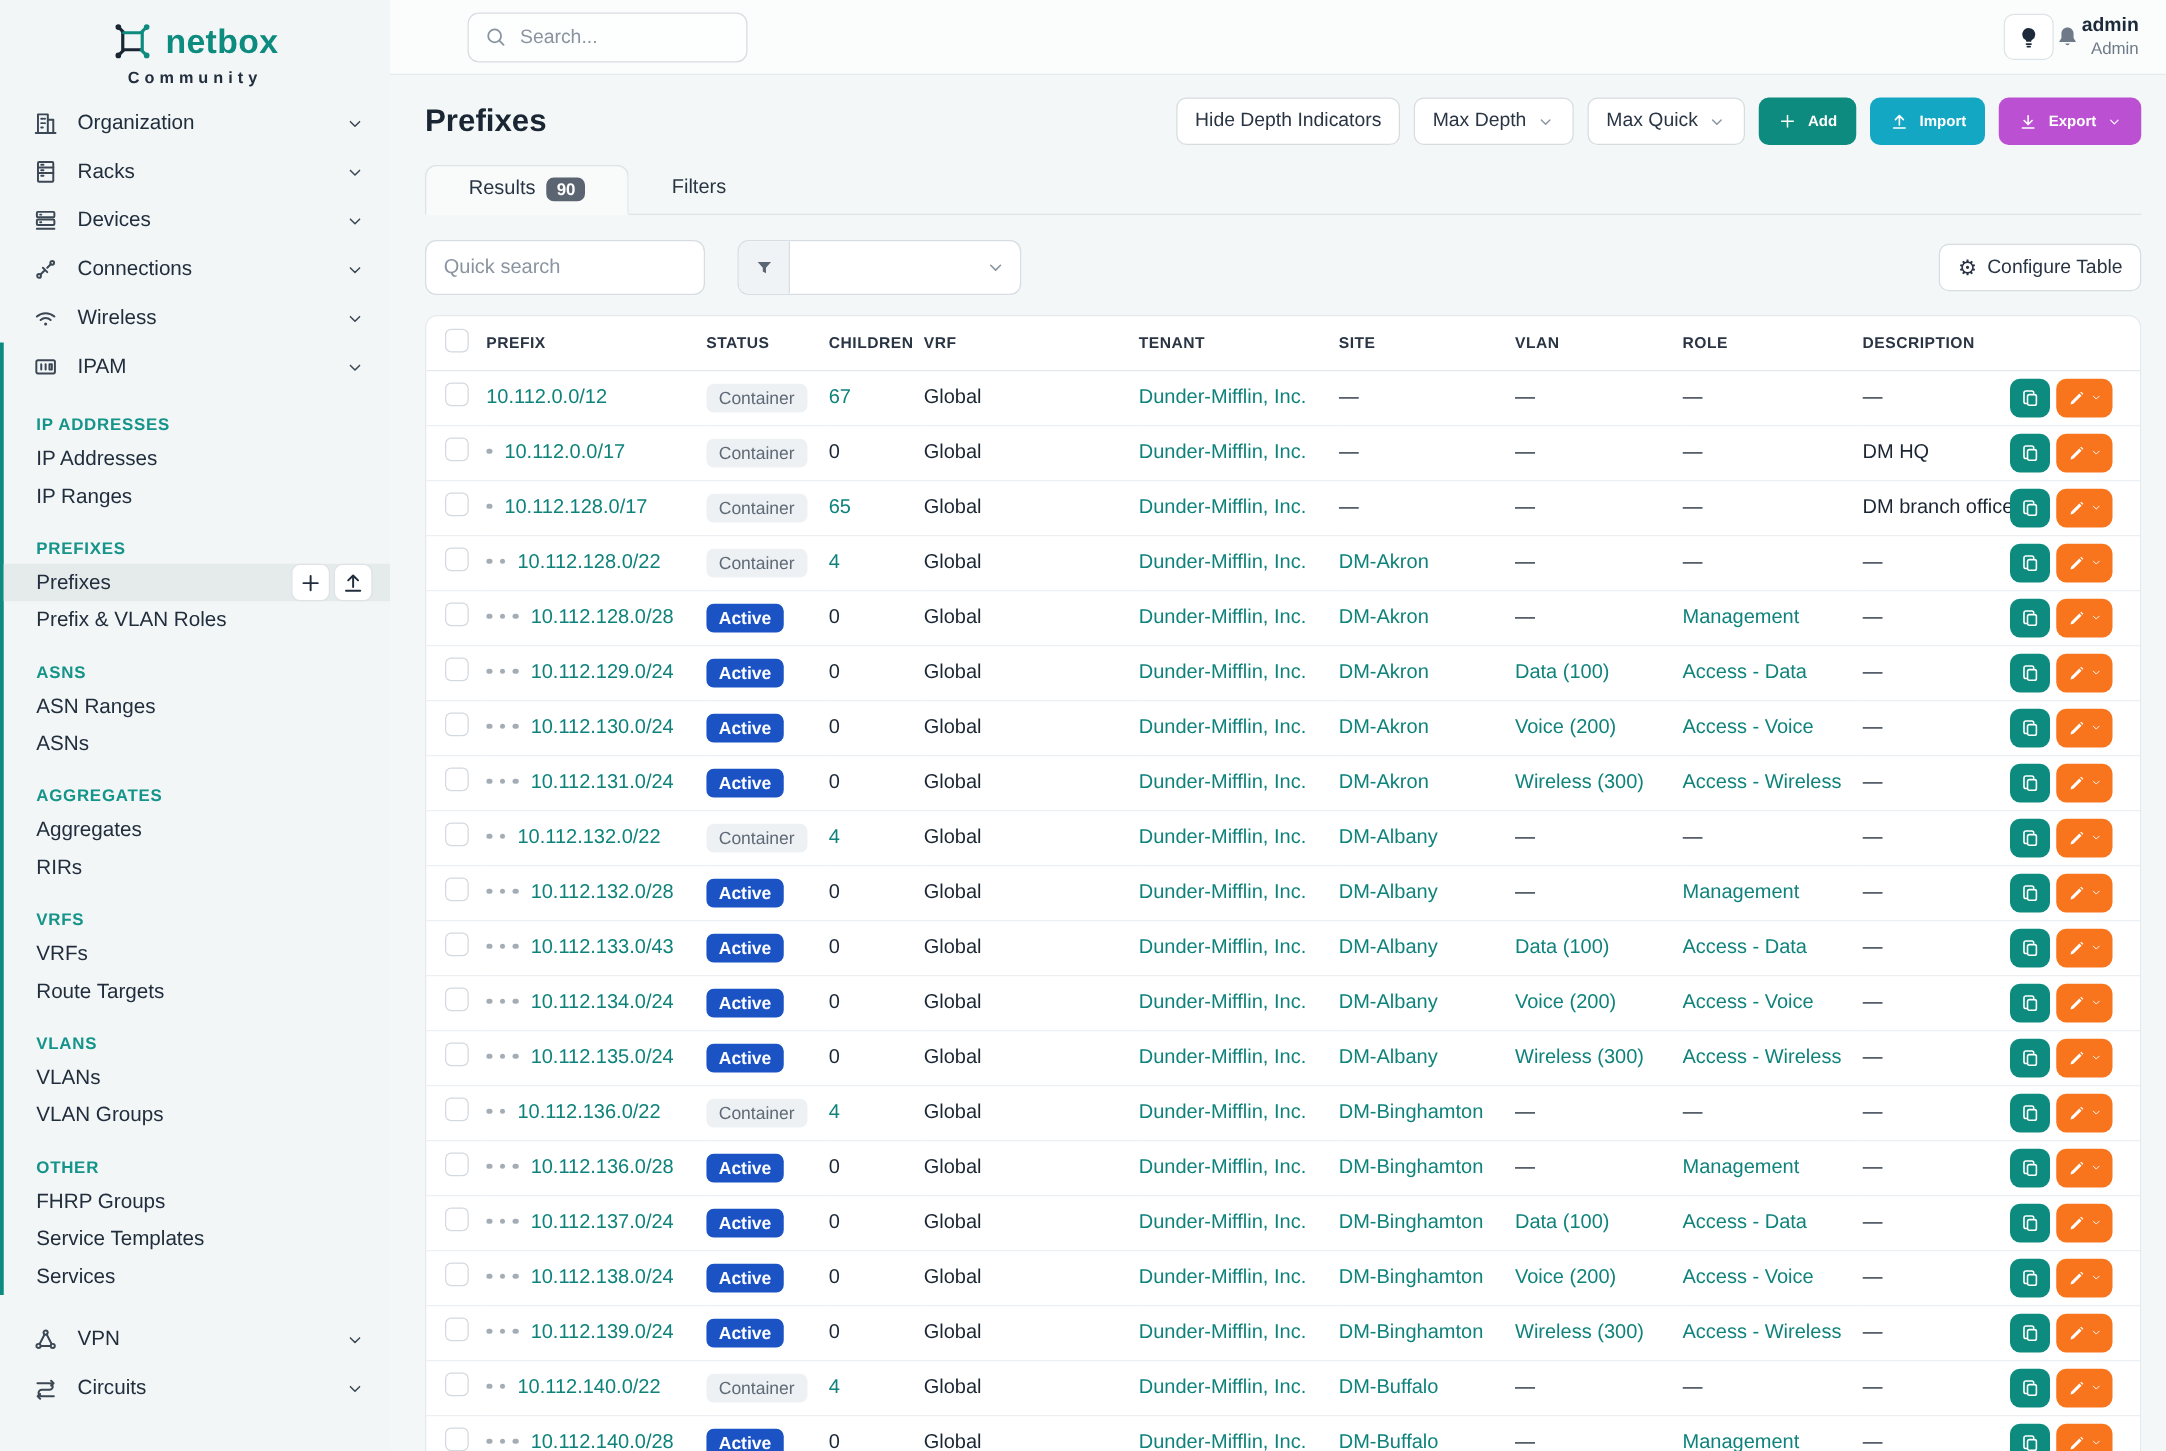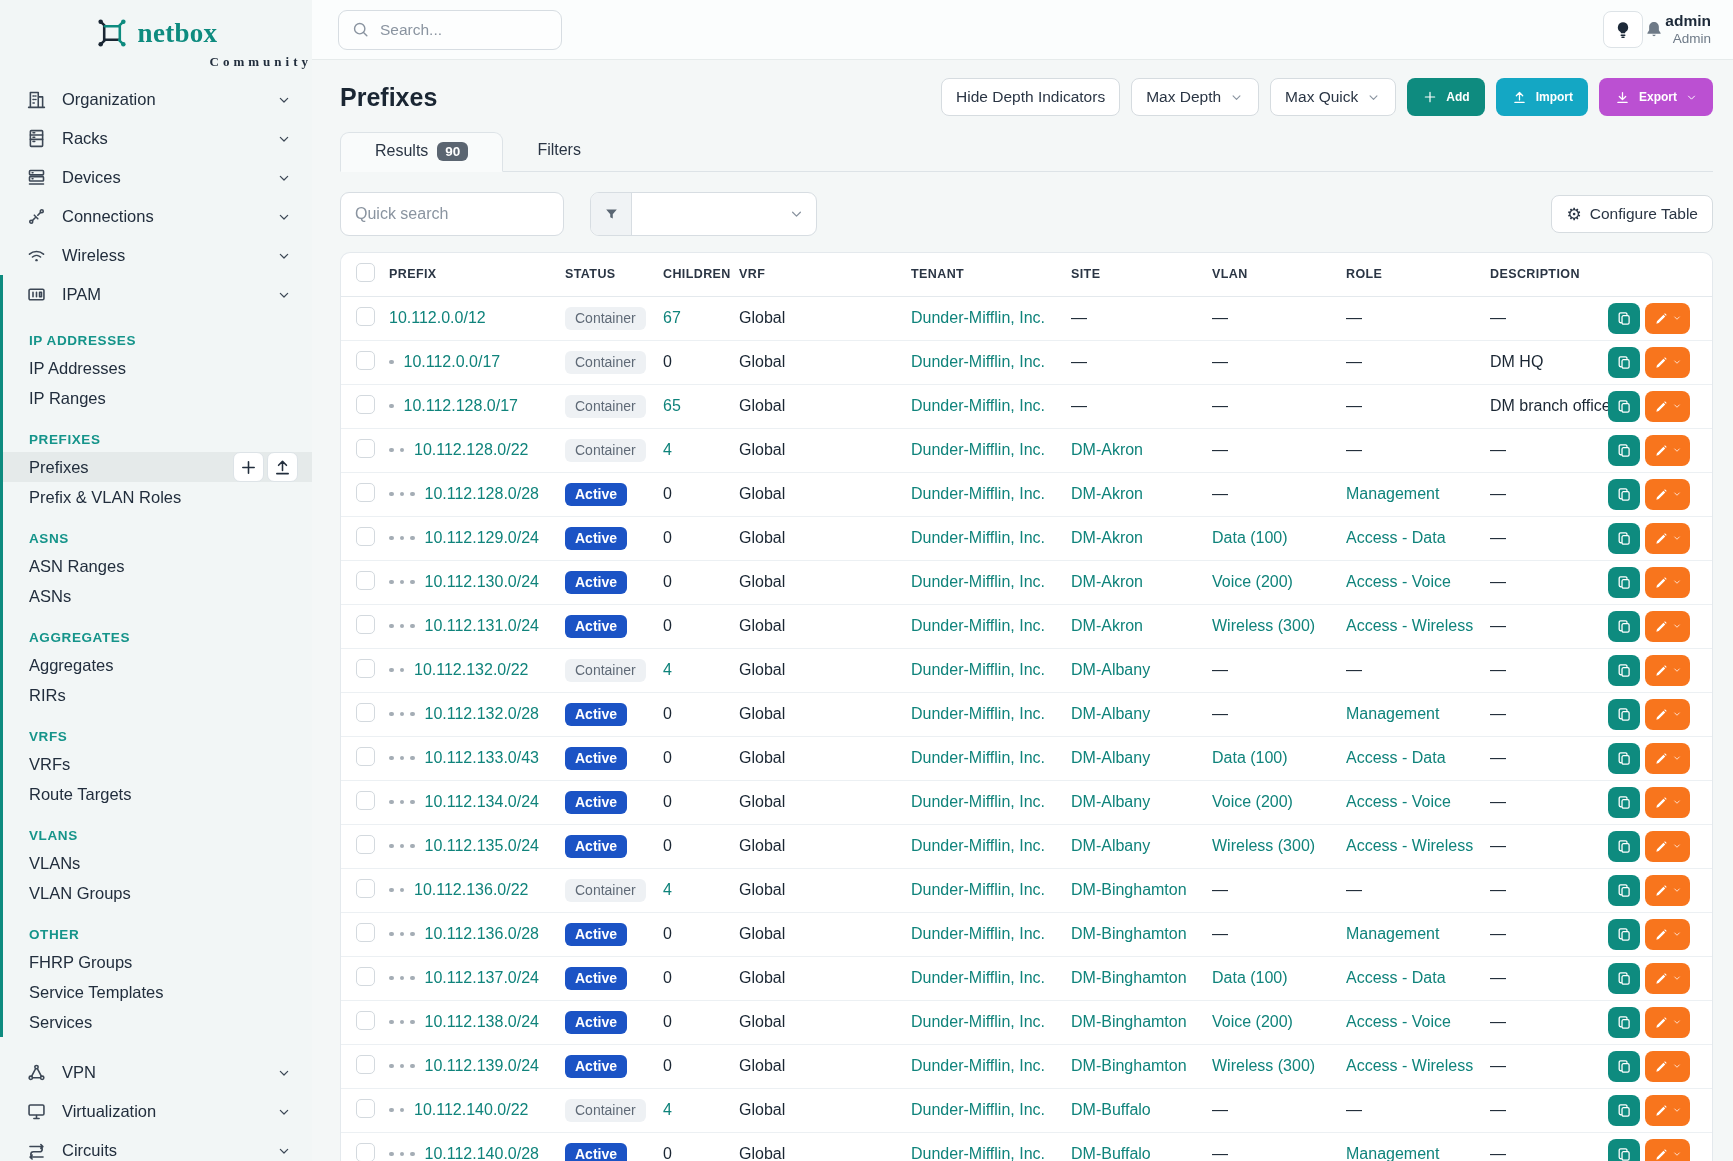--- a/index.html
+++ b/index.html
@@ -4,40 +4,40 @@
 <style>
   * { margin:0; padding:0; box-sizing:border-box; }
   html,body { width:1733px; height:1161px; overflow:hidden; }
   body { font-family:"Liberation Sans", sans-serif; background:#f4f7f7; color:#1d2a39; display:flex; }
   svg { display:block; }
   .ic { display:inline-flex; align-items:center; justify-content:center; }
   .ic svg { stroke:currentColor; fill:none; stroke-width:1.8; stroke-linecap:round; stroke-linejoin:round; }
 
   
   .sidebar { width:312px; min-width:312px; height:100%; background:#f2f6f6; overflow:hidden; }
-  .logo-area { padding:16px 0 10px; text-align:right;font-family:Liberation Serif, serif; }
+  .logo-area { padding:16px 0 10px; text-align:center; }
   .logo-line { display:flex; align-items:center; justify-content:center; gap:9px; }
   .logo-text { font-size:27px; font-weight:700; color:#0e8b7f; letter-spacing:.3px; }
   .logo-sub { margin-top:4px; font-size:13px; letter-spacing:4px; color:#222e3d; font-weight:600; }
   .nav-item { display:flex; align-items:center; gap:15px; padding:9px 20px 9px 26px; font-size:16.5px; color:#222e3d; cursor:pointer; }
   .nav-item .ic { color:#3c4755; }
   .nav-chevron { margin-left:auto; color:#5a6673; }
   .ipam-block { border-left:3px solid #0e8b7f; }
   .ipam-block .nav-item { padding-left:23px; }
   .section-header { margin-top:13px; padding:6px 0 5px 26px; font-size:13.5px; font-weight:700; letter-spacing:.6px; color:#15948a; }
   .sub-item { position:relative; display:flex; align-items:center; padding:4.5px 16px 4.5px 26px; font-size:16.5px; color:#222e3d; cursor:pointer; min-height:30px; }
   .sub-item.active { background:#e5eaea; }
   .sub-actions { position:absolute; right:14px; top:50%; transform:translateY(-50%); display:flex; gap:3px; }
   .mini-btn { width:31px; height:30px; background:#fff; border:1px solid #dde3e7; border-radius:7px; display:flex; align-items:center; justify-content:center; color:#222e3d; cursor:pointer; }
   .below-gap { margin-top:16px; }
 
   
   .main { flex:1; display:flex; flex-direction:column; height:100%; overflow:hidden; }
   .topbar { height:60px; min-height:60px; background:#fbfdfd; border-bottom:1px solid #e6ebeb; display:flex; align-items:center; padding:0 22px 0 26px; }
-  .search-box { width:224px; height:40px; background:#fdfefe; border:1px solid #d7dde2; border-radius:9px; display:flex; align-items:center; padding:0 12px; gap:10px; color:#8a94a0; }
+  .search-box { width:224px; height:40px; background:#fdfefe; border:1px solid #d7dde2; border-radius:9px; display:flex; align-items:center; padding:0 12px; gap:10px; color:#8a94a0;margin-left:36px; }
   .search-box input { border:none; outline:none; background:transparent; font-size:15.5px; color:#3c4755; width:150px; font-family:inherit; }
   .search-box input::placeholder { color:#8a94a0; }
   .top-right { margin-left:auto; display:flex; align-items:center; }
   .bulb-btn { width:40px; height:37px; background:#fff; border:1px solid #dde3e7; border-radius:8px; display:flex; align-items:center; justify-content:center; color:#1d2a39; cursor:pointer; }
   .bell { color:#6e7a87; cursor:pointer; }
   .user-block { text-align:right; line-height:1.25; cursor:pointer; }
   .user-name { font-size:15.5px; font-weight:700; color:#1d2a39; }
   .user-role { font-size:13.5px; color:#6e7a87; }
 
   .content { flex:1; padding:18px 20px 0 28px; overflow:hidden; }
@@ -293,34 +293,20 @@
       <div class="nav-item">
         <span class="ic">
           <svg width="21" height="21" viewBox="0 0 24 24">
             <circle cx="12" cy="5.8" r="1.9"></circle>
             <circle cx="5.5" cy="18" r="1.9"></circle>
             <circle cx="18.5" cy="18" r="1.9"></circle>
             <path d="M11 7.6L6.5 16.2M13 7.6l4.5 8.6M7.5 18h9"></path>
           </svg>
         </span>
         <span>VPN</span>
-        <span class="ic nav-chevron">
-          <svg width="16" height="16" viewBox="0 0 24 24">
-            <path d="M6.5 9.5L12 15l5.5-5.5"></path>
-          </svg>
-        </span>
-      </div>
-      <div class="nav-item">
-        <span class="ic">
-          <svg width="21" height="21" viewBox="0 0 24 24">
-            <rect x="3.5" y="4.5" width="17" height="11.5" rx="1.5"></rect>
-            <path d="M9 20h6M12 16.5V20"></path>
-          </svg>
-        </span>
-        <span>Virtualization</span>
         <span class="ic nav-chevron">
           <svg width="16" height="16" viewBox="0 0 24 24">
             <path d="M6.5 9.5L12 15l5.5-5.5"></path>
           </svg>
         </span>
       </div>
       <div class="nav-item">
         <span class="ic">
           <svg width="21" height="21" viewBox="0 0 24 24">
             <path d="M4.5 7.5h11a3 3 0 0 1 0 6h-7a3 3 0 0 0 0 6h11M17 5.3l2.3 2.2L17 9.7M7 17.3l-2.3 2.2L7 21.7"></path>

